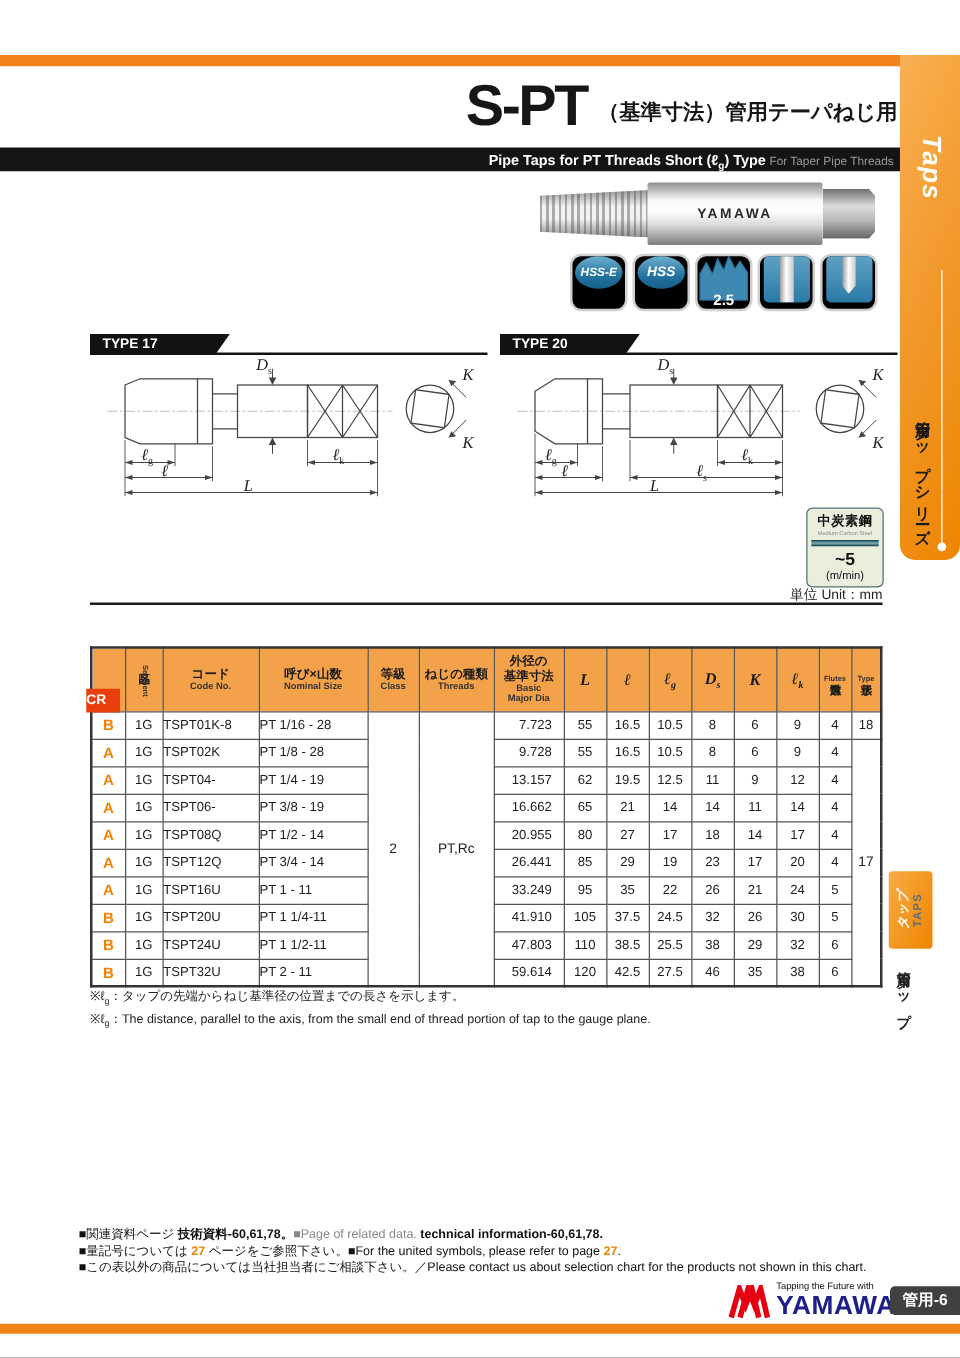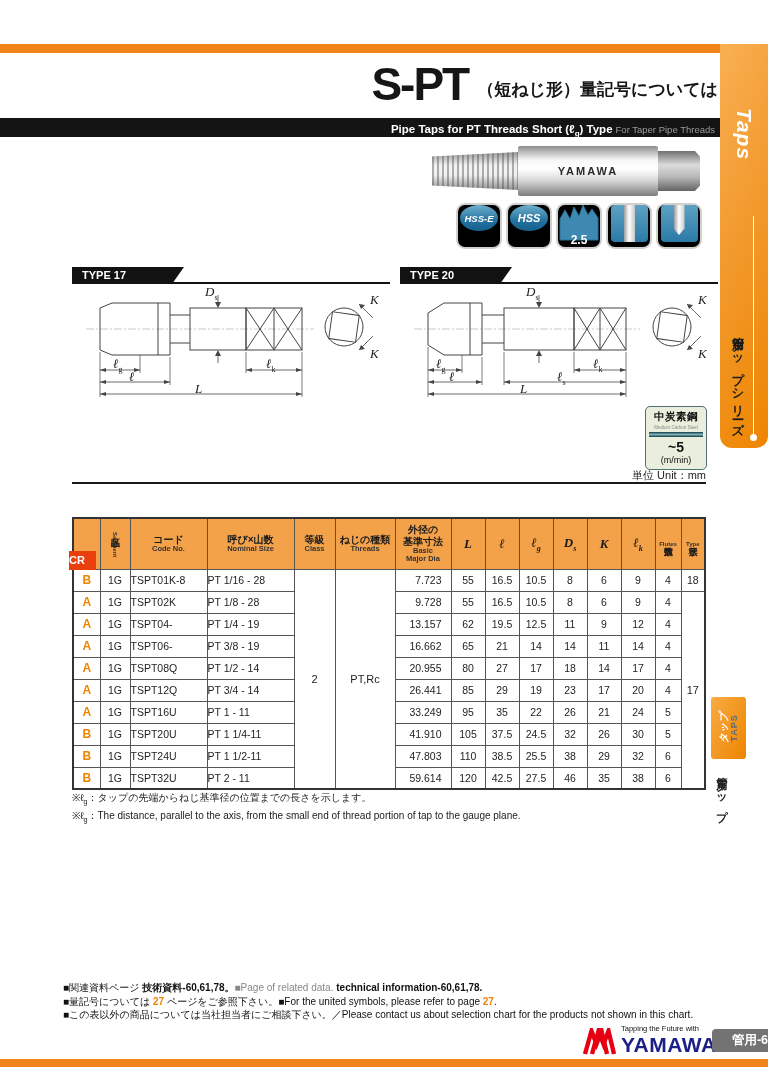--- a/index.html
+++ b/index.html
@@ -117,42 +117,42 @@
   .notes{left:63px;top:981px;width:660px;font-size:10px;line-height:13.5px;color:#111;}
   .notes .b{font-weight:bold;}
   .notes .g{color:#888;}
   .notes .o{color:#EF8200;font-weight:bold;}
 
   
   .logo{left:582px;top:1025px;display:flex;align-items:flex-end;gap:5px;}
   .logo-txt{line-height:1;}
   .tagline{font-size:7.5px;color:#111;margin-bottom:1px;}
   .brand{font-size:21px;font-weight:800;color:#1D2088;letter-spacing:0.5px;}
-  .page-tab{left:712px;top:1029px;width:56px;height:23px;background:#737373;border-radius:4px 0 0 4px;
-            color:#fff;font-size:12.5px;font-weight:bold;text-align:right;line-height:23px;}
+  .page-tab{left:712px;top:1029px;width:56px;height:23px;background:#404040;border-radius:4px 0 0 4px;
+            color:#fff;font-size:12.5px;font-weight:bold;text-align:center;line-height:23px;}
 </style>
 </head>
 <body>
 
 <div id="page">
 
   <div class="abs topbar"></div>
 
   <div class="abs side-tab">
     <div class="side-taps">
       <span>Taps</span>
     </div>
     <div class="side-line"></div>
     <div class="side-dot"></div>
     <div class="side-series">管用タップシリーズ</div>
   </div>
 
   <div class="abs title-wrap">
     <span class="title-main">S-PT</span>
-    <span class="title-jp">（短ねじ形）量記号については</span>
+    <span class="title-jp">（基準寸法）管用テーパねじ用</span>
   </div>
   <div class="abs blackbar">
     <b><span>Pipe Taps for PT Threads Short (ℓ</span><sub>g</sub><span>) Type</span></b><span class="lite">For Taper Pipe Threads</span>
   </div>
 
   <div class="abs photo">
     <div class="ph-thread"></div>
     <div class="ph-body">
       <span>YAMAWA</span>
     </div>

